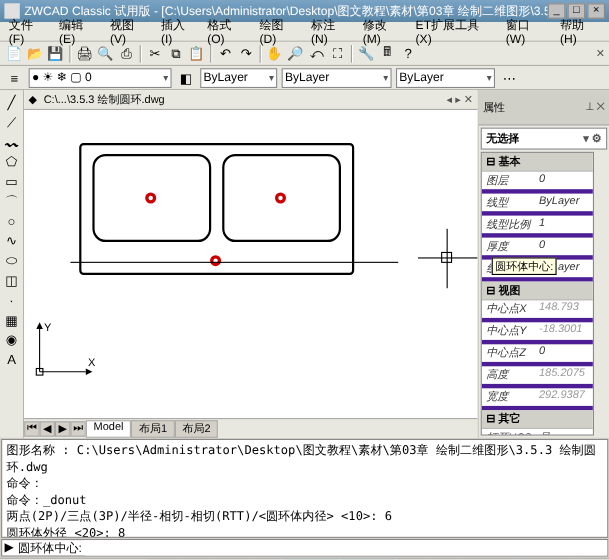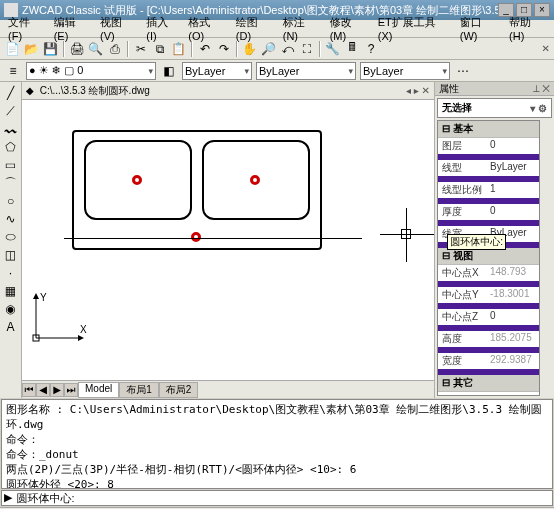--- a/index.html
+++ b/index.html
@@ -34,25 +34,25 @@
 .crosshair::after { content: ""; position: absolute; top: 6px; left: -20px; height: 1px; width: 54px; background: #000; }
 .crosshair .box { width: 10px; height: 10px; border: 1px solid #000; position: absolute; left: 1px; top: 1px; }
 .tooltip { position: absolute; right: -72px; top: 134px; background: #ffffe1; border: 1px solid #000; font-size: 10px; padding: 0 2px; }
 .ucs { position: absolute; left: 6px; bottom: 34px; width: 60px; height: 55px; }
 .tabs-bar { height: 18px; background: #e8e8e0; border-top: 1px solid #aaa; display: flex; align-items: center; font-size: 10px; }
 .tabs-bar .nav { display:flex; }
 .tabs-bar .nav div{ width:14px; text-align:center; border:1px solid #aaa; background:#d4d0c8; cursor:pointer;}
 .tabs-bar .tab { padding: 0 6px; border: 1px solid #aaa; background: #fff; cursor: pointer; }
 .tabs-bar .tab.inactive { background: #d4d0c8; }
 .prop-panel { width: 120px; background: #e8e8e0; border-left: 1px solid #b0b0a8; display: flex; flex-direction: column; font-size: 10px; }
-.prop-title { height: 14px; background: #d0d0c8; padding: 0 4px; display: flex; align-items: center; border-bottom: 1px solid #aaa; }
+.prop-title { height: 32px; background: #d0d0c8; padding: 0 4px; display: flex; align-items: center; border-bottom: 1px solid #aaa; }
 .prop-head { height: 20px; background: #fff; border: 1px solid #888; margin: 2px; display: flex; align-items: center; padding: 0 4px; font-weight: bold; }
 .prop-body { flex: 1; background: #fff; margin: 0 14px 2px 2px; border: 1px solid #888; overflow: hidden; }
 .prop-grp { background: #d0d0c8; padding: 1px 4px; font-weight: bold; border-bottom: 1px solid #bbb; }
-.prop-row { display: flex; border-bottom: 6px solid #4c1d95; }
+.prop-row { display: flex; border-bottom: 4px solid #4c1d95; font-style: italic; }
 .prop-row .k { width: 50px; padding: 1px 4px; color: #333; }
 .prop-row .v { flex: 1; padding: 1px 2px; color: #333; }
 .prop-row .v.ro { color: #999; }
 .cmdline { height: 90px; background: #fff; border: 1px solid #888; margin: 1px; font-family: SimSun,monospace; font-size: 11px; padding: 2px 4px; overflow: hidden; white-space: pre-wrap; }
 .cmd-input { display: flex; height: 16px; border: 1px solid #888; margin: 0 1px 1px 1px; background: #fff; }
 .cmd-input .lbl { padding: 0 2px; }
 .cmd-input input { flex: 1; border: none; outline: none; font-size: 11px; }
 .statusbar { height: 18px; background: #e8e8e0; border-top: 1px solid #aaa; display: flex; align-items: center; font-size: 10px; }
 .statusbar .sbtn { padding: 0 4px; border: 1px solid #aaa; margin-left: 1px; cursor: pointer; background:#d4d0c8;}
 .statusbar .sbtn.on { background: #b8d8f0; border-color:#5a87a8;}

